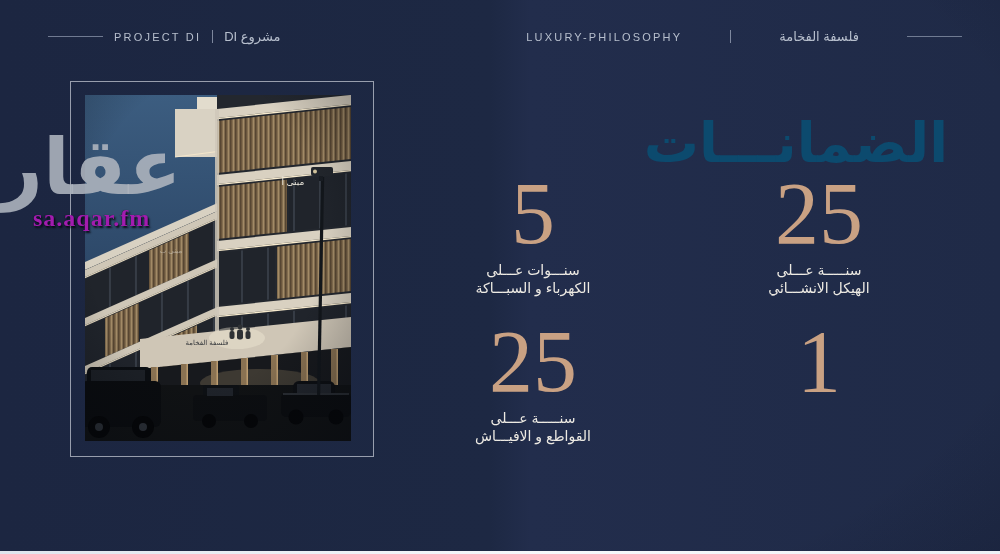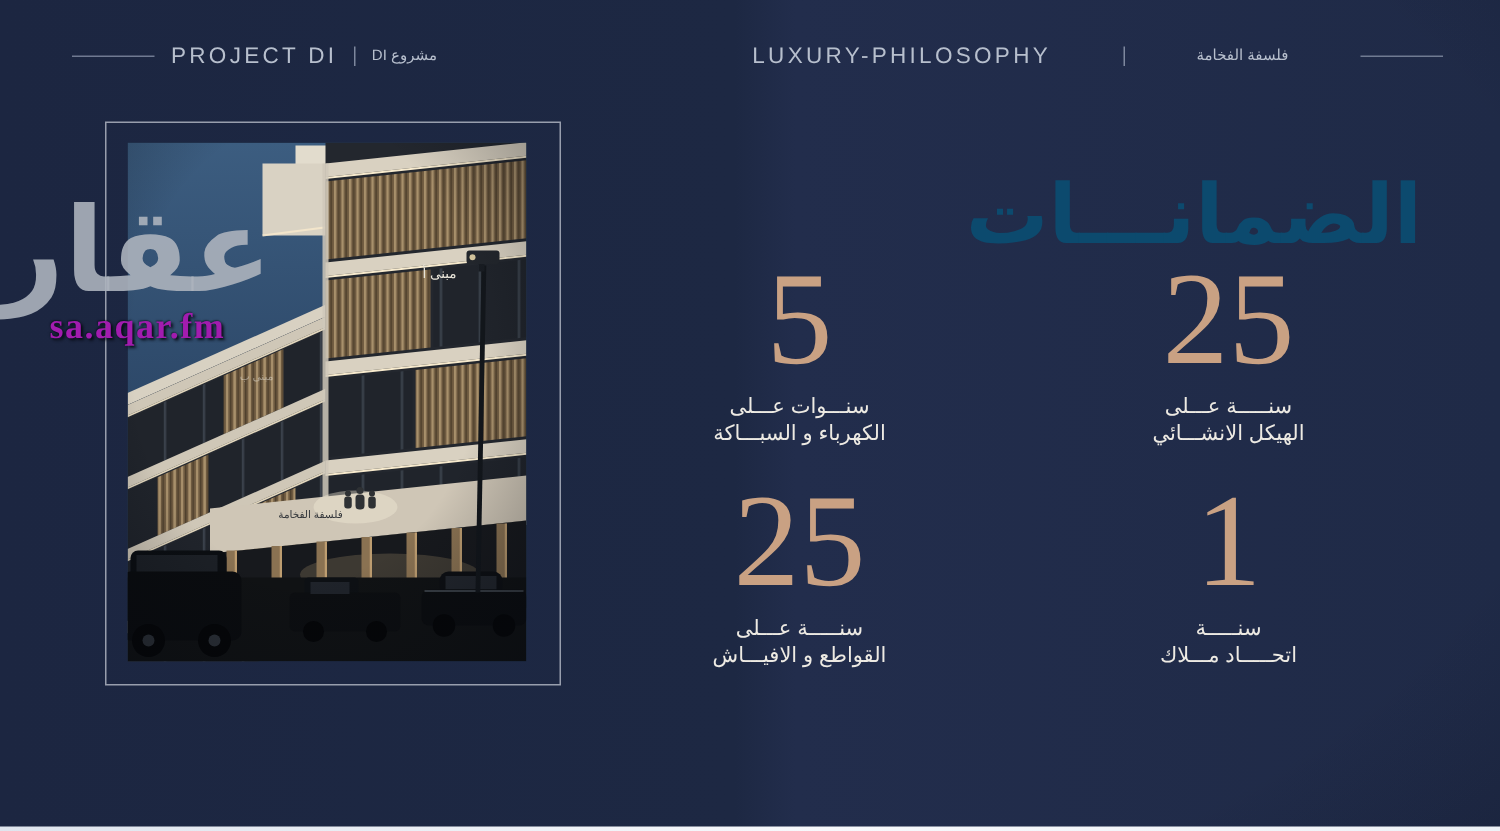--- a/index.html
+++ b/index.html
@@ -10,22 +10,22 @@
   }
   .vignette{
     position:absolute;inset:0;pointer-events:none;z-index:1;
     background:radial-gradient(120% 130% at 38% 42%, rgba(0,0,0,0) 55%, rgba(8,12,24,0.55) 100%);
   }
   
   .hdr{position:absolute;top:29px;display:flex;align-items:center;gap:11px;z-index:3;}
   .hdr-left{left:48px;}
   .hdr-right{right:38px;gap:48px;}
   .hdr-line{width:55px;height:1px;background:#7f8aa0;opacity:.85;}
-  .hdr-text{font-size:15px;letter-spacing:2.2px;color:#b7bfcd;white-space:nowrap;}
-  .hdr-ar{font-size:10px;letter-spacing:0;color:#b7bfcd;direction:rtl;white-space:nowrap;}
+  .hdr-text{font-size:11px;letter-spacing:2.2px;color:#b7bfcd;white-space:nowrap;}
+  .hdr-ar{font-size:13px;letter-spacing:0;color:#b7bfcd;direction:rtl;white-space:nowrap;}
   .vline{width:1px;height:13px;background:#96a0b4;opacity:.8;}
   
   .photo-frame{
     position:absolute;left:70px;top:81px;width:302px;height:374px;
     border:1px solid rgba(205,210,220,0.7);z-index:2;
   }
   .photo{
     position:absolute;left:14px;top:13px;width:266px;height:346px;
     background:#1c2b42;overflow:hidden;
   }
@@ -262,20 +262,16 @@
   </div>
   <div class="stat">
     <div class="stat-value">25</div>
     <div class="stat-label" dir="rtl">
       <div>سنـــــة عـــلى</div>
       <div>القواطع و الافيـــاش</div>
     </div>
   </div>
   <div class="stat">
     <div class="stat-value">1</div>
-    <div class="stat-label" dir="rtl">
-      <div>سنـــــة</div>
-      <div>اتحـــــاد مـــلاك</div>
-    </div>
   </div>
 </div>
 
 <div class="bottom-strip"></div>
 
 </body></html>

